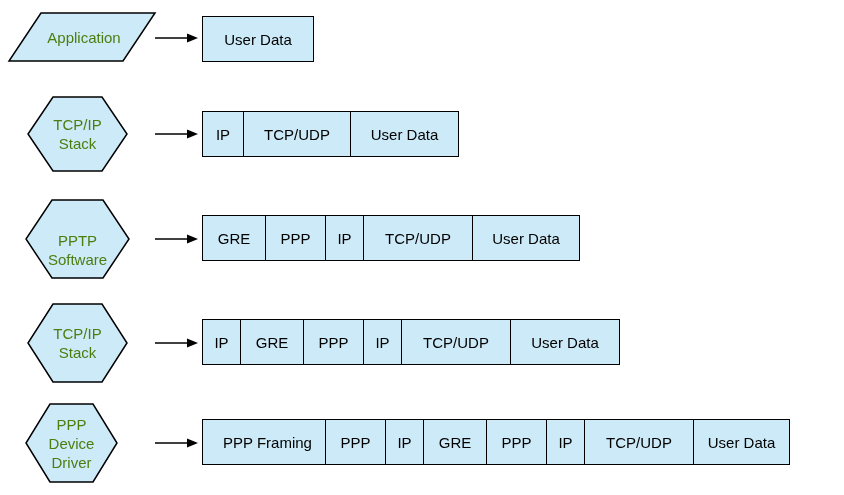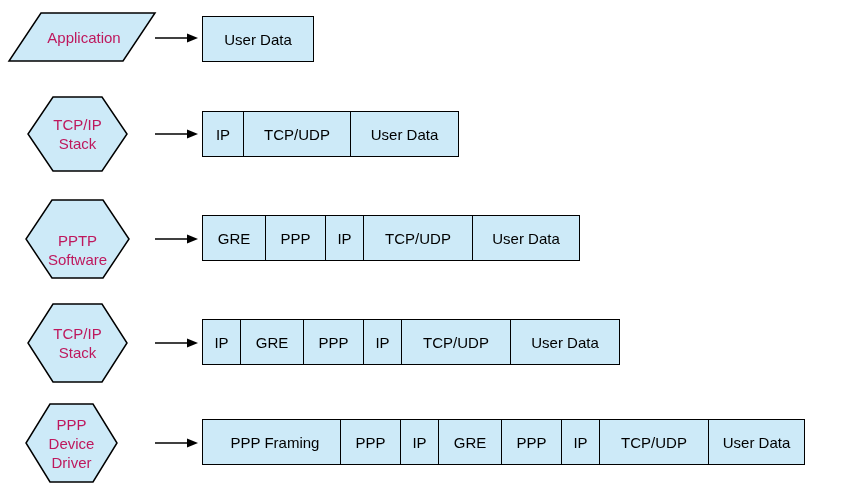--- a/index.html
+++ b/index.html
@@ -24,21 +24,21 @@
   }
 
   
   .shape {
     position: absolute;
     display: flex;
     align-items: center;
     justify-content: center;
     box-sizing: border-box;
     background: #cdeaf8;
-    color: #be185d;
+    color: #4d7c0f;
     font-size: 15px;
     line-height: 19px;
     text-align: center;
     white-space: pre-line;
   }
   .shape.parallelogram {
     
     background: transparent;
   }
   .shape-svg {
@@ -186,21 +186,21 @@
 Device
 Driver</span>
     </div>
 
     <svg class="arrow" style="left:155px;top:34px;width:44px;" width="44" height="12" viewBox="0 0 44 12">
       <line x1="0" y1="6" x2="34" y2="6" stroke="#000000" stroke-width="1.4"></line>
       <polygon points="32,1.5 43,6 32,10.5" fill="#000000"></polygon>
     </svg>
 
     <div class="packet" style="left:202px;top:16px;">
-      <div class="field" style="width:138px;padding-left:7px;">PPP Framing</div>
+      <div class="field" style="width:123px;padding-left:7px;">PPP Framing</div>
       <div class="field" style="width:60px;">PPP</div>
       <div class="field" style="width:38px;">IP</div>
       <div class="field" style="width:63px;">GRE</div>
       <div class="field" style="width:60px;">PPP</div>
       <div class="field" style="width:38px;">IP</div>
       <div class="field" style="width:109px;">TCP/UDP</div>
       <div class="field" style="width:95px;">User Data</div>
     </div>
   </div>
 

